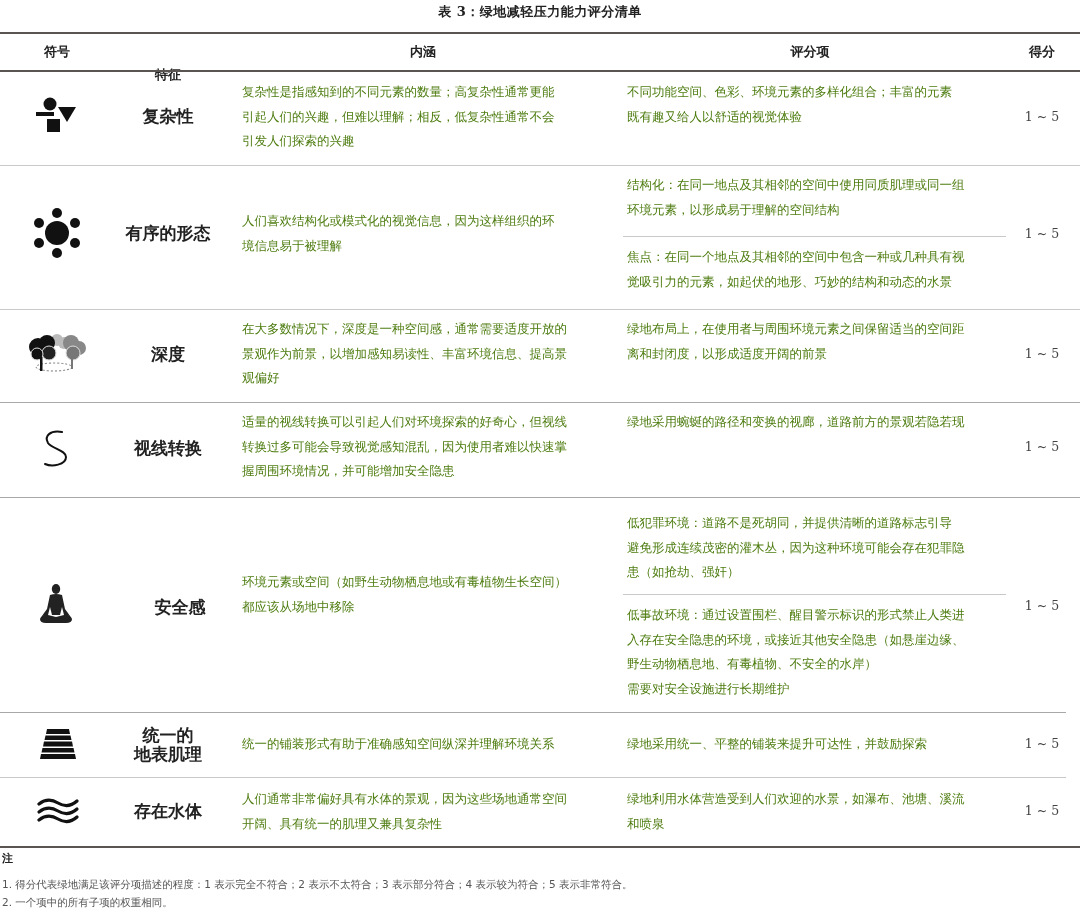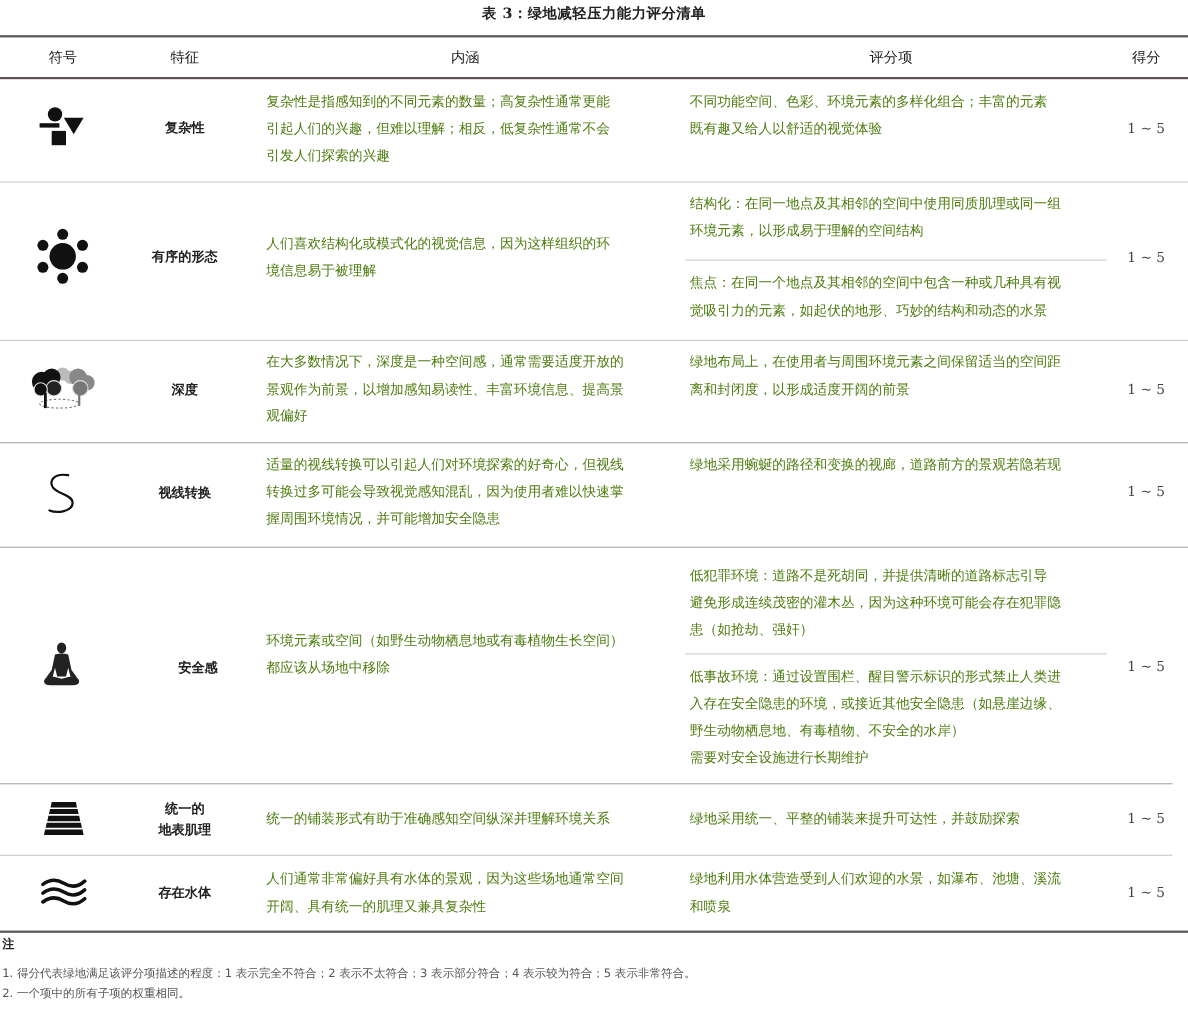--- a/index.html
+++ b/index.html
@@ -4,39 +4,39 @@
 <style>
   html,body{margin:0;padding:0;background:#fff;}
   body{width:1080px;height:917px;position:relative;overflow:hidden;
        font-family:"DejaVu Serif","Liberation Serif",serif;color:#333;}
   .title{position:absolute;top:3px;left:0;width:1080px;text-align:center;
          font-size:13px;font-weight:bold;color:#222;letter-spacing:0.5px;}
   .hline{position:absolute;left:0;}
   .thick{height:2px;background:#5a5553;}
   .thin{height:1px;background:#c9c9c9;}
   .mid{height:1px;background:#a8a8a8;}
-  .hdr{position:absolute;top:43px;font-size:13px;font-weight:normal;color:#222;text-align:center;}
+  .hdr{position:absolute;top:43px;font-size:13px;font-weight:bold;color:#222;text-align:center;}
   .cell{position:absolute;font-size:12.5px;line-height:24.5px;color:#4d7c0f;}
-  .feat{position:absolute;font-size:12px;font-weight:bold;color:#222;text-align:center;width:120px;line-height:19px;}
+  .feat{position:absolute;font-size:17px;font-weight:bold;color:#222;text-align:center;width:120px;line-height:19px;}
   .score{position:absolute;left:1012px;width:60px;text-align:center;font-size:12.5px;color:#444;
          font-family:"DejaVu Serif","Liberation Serif",serif;}
   .icon{position:absolute;display:block;}
   .notes{position:absolute;left:2px;font-family:"DejaVu Sans","Liberation Sans",sans-serif;
          font-size:10.5px;color:#555;}
   .notes-title{position:absolute;left:2px;top:851px;font-size:11px;font-weight:bold;color:#222;
          font-family:"DejaVu Sans","Liberation Sans",sans-serif;}
 </style>
 </head>
 <body>
 
 <div class="title">表 3：绿地减轻压力能力评分清单</div>
 
 <div class="hline thick" style="top:32px;width:1080px;"></div>
 <div class="hdr" style="left:27px;width:60px;">符号</div>
-<div class="hdr" style="left:138px;width:60px;">特征</div>
+<div class="hdr" style="left:138px;width:60px;margin-top:23px;">特征</div>
 <div class="hdr" style="left:383px;width:80px;">内涵</div>
 <div class="hdr" style="left:770px;width:80px;">评分项</div>
 <div class="hdr" style="left:1012px;width:60px;">得分</div>
 <div class="hline thick" style="top:70px;width:1080px;"></div>
 
 <div>
   <svg class="icon" style="left:33px;top:97px;" width="48" height="40" viewBox="0 0 48 40">
     <circle cx="17" cy="7" r="6.5" fill="#111"></circle>
     <rect x="3" y="15" width="18" height="4" fill="#111"></rect>
     <rect x="14" y="22" width="13" height="13" fill="#111"></rect>

